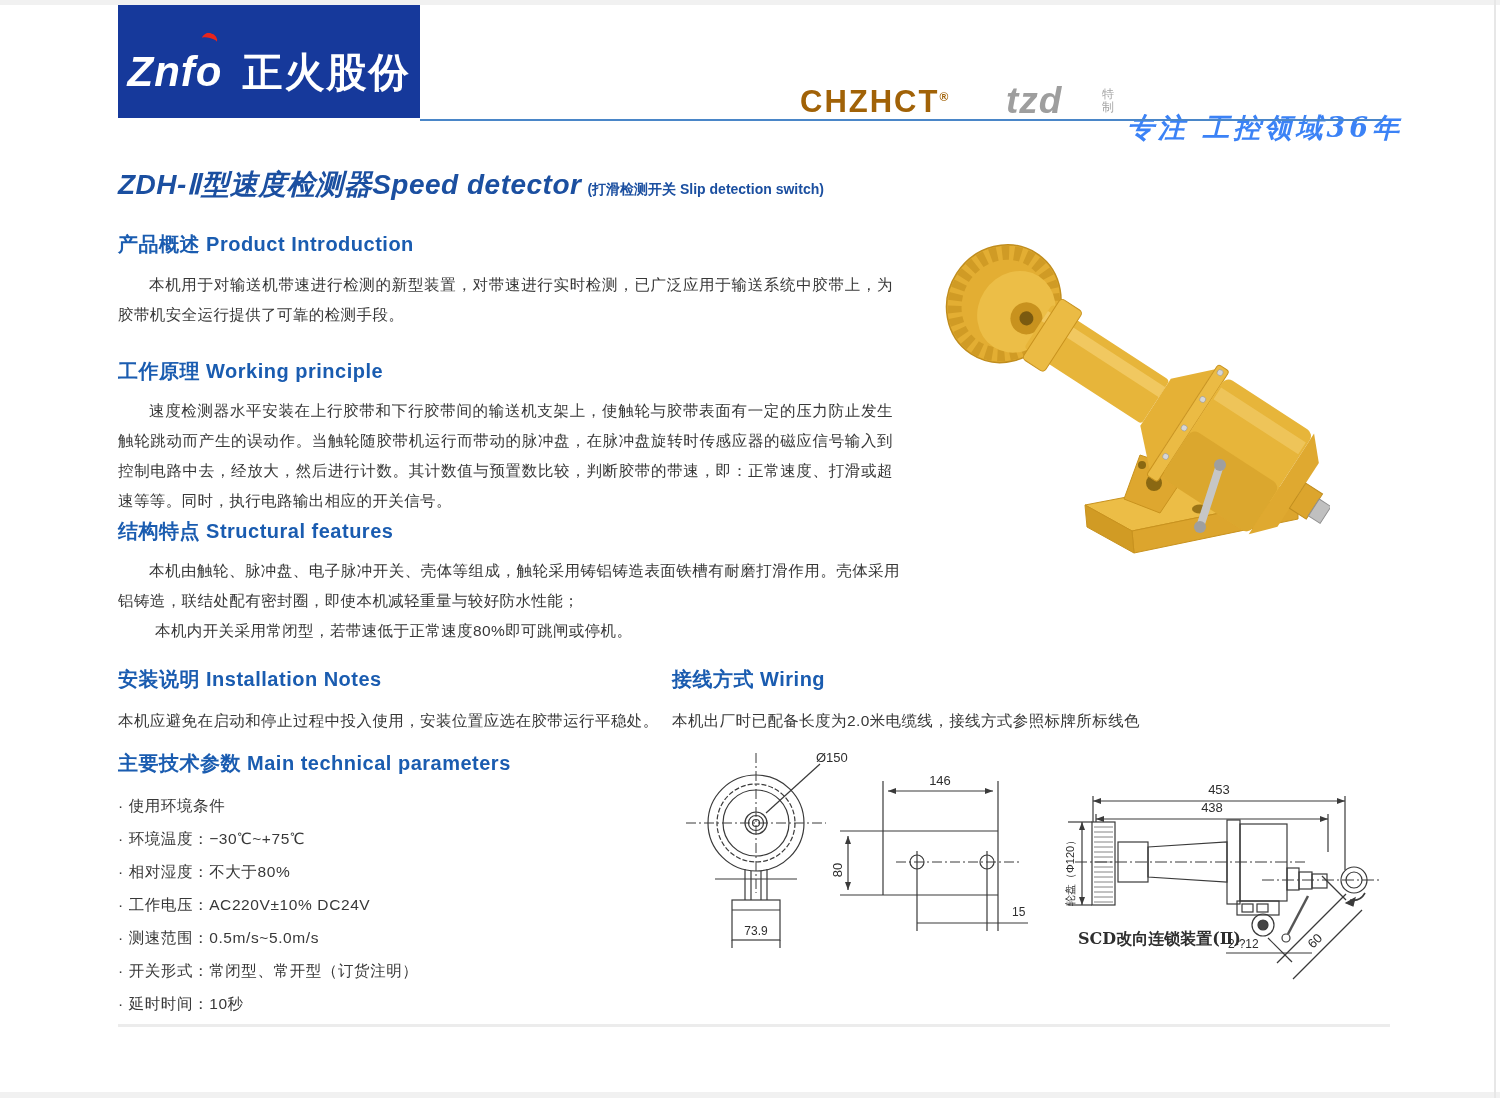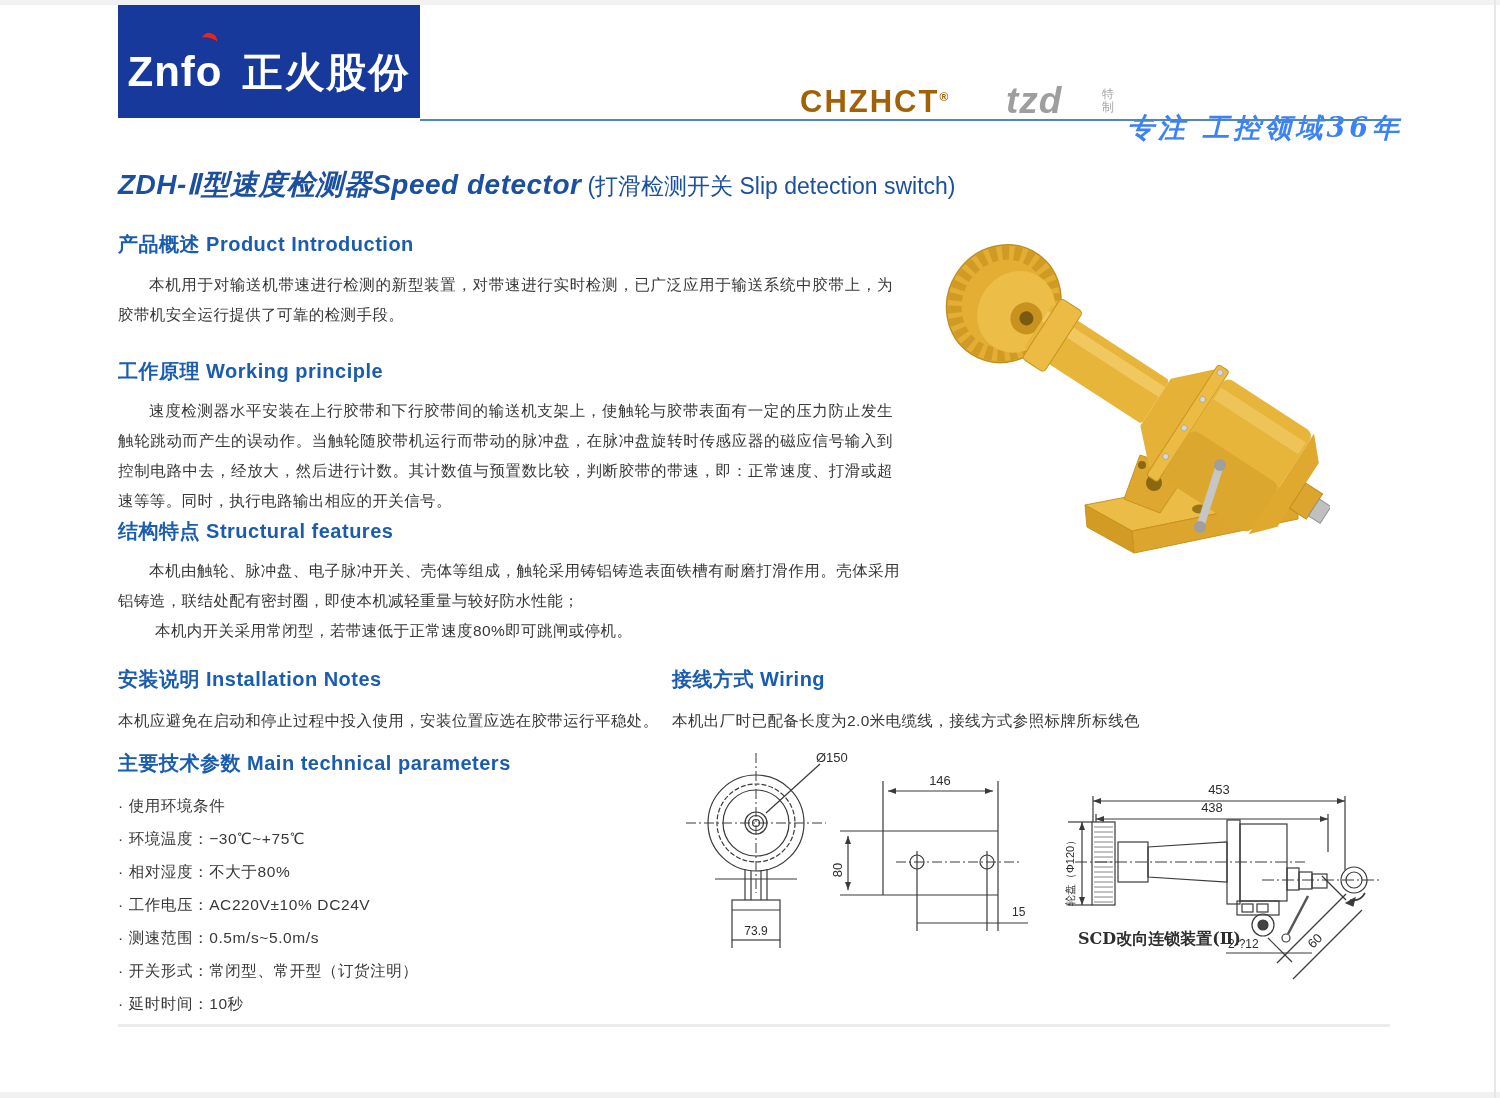--- a/index.html
+++ b/index.html
@@ -6,34 +6,34 @@
   html,body { background:#fff; }
   body { font-family:"Liberation Sans", sans-serif; }
   .page { position:relative; width:1500px; height:1098px; background:#ffffff; overflow:hidden; }
   .edge-top { position:absolute; left:0; top:0; width:1500px; height:5px; background:#f1f1f1; }
   .edge-bottom { position:absolute; left:0; top:1092px; width:1500px; height:6px; background:#f1f1f1; }
   .edge-right { position:absolute; left:1494px; top:0; width:2px; height:1098px; background:#e7e7e7; }
 
   
   .logo-box { position:absolute; left:118px; top:5px; width:302px; height:113px; background:#16399b; display:flex; align-items:center; justify-content:center; }
   .logo-inner { position:relative; white-space:nowrap; margin-top:22px; }
-  .logo-en { color:#ffffff; font-size:42px; font-weight:bold; letter-spacing:1px; }
+  .logo-en { color:#ffffff; font-size:42px; font-weight:bold; font-style:italic; letter-spacing:1px; }
   .logo-accent { position:absolute; left:74px; top:-12px; width:16px; height:9px; border-top:5px solid #e8251c; border-radius:60% 60% 0 0 / 100% 100% 0 0; transform:rotate(14deg); }
   .logo-cn { color:#ffffff; font-size:40px; font-weight:bold; letter-spacing:2px; margin-left:20px; }
   .brand1 { position:absolute; left:800px; top:84px; color:#a16207; font-size:31px; font-weight:bold; letter-spacing:2px; }
   .brand1 sup { font-size:12px; font-weight:bold; }
   .brand2 { position:absolute; left:1006px; top:80px; color:#9e9e9e; font-size:37px; font-weight:bold; font-style:italic; letter-spacing:1px; }
   .brand2-tag { position:absolute; left:1102px; top:88px; width:13px; color:#a5a5a5; font-size:12px; line-height:13px; word-break:break-all; }
   .tagline { position:absolute; left:1127px; top:86px; color:#3b82f6; font-size:27px; font-weight:bold; font-style:italic; letter-spacing:4px; font-family:"DejaVu Serif", serif;margin-top:24px; }
   .header-line { position:absolute; left:420px; top:119px; width:963px; height:2px; background:#4a86c8; }
 
   
   .doc-title { position:absolute; left:118px; top:166px; white-space:nowrap; color:#1b4fa0; }
   .doc-title .t-main { font-size:28px; font-weight:bold; letter-spacing:0.5px;font-style:italic; }
-  .doc-title .t-sub { font-size:23px; font-weight:400; margin-left:6px; }
+  .doc-title .t-sub { font-size:14px; font-weight:700; margin-left:6px; }
 
   .sec-head { position:absolute; color:#1a5cb0; font-size:20px; font-weight:bold; letter-spacing:0.5px; white-space:nowrap; }
   .body-text { position:absolute; color:#383838; font-size:15.5px; line-height:30px; text-align:justify; letter-spacing:0.4px; }
   .indent { text-indent:2em; }
   .nowrap { white-space:nowrap; }
 
   .param-list { position:absolute; left:118px; top:789px; color:#383838; font-size:15.5px; line-height:33px; letter-spacing:0.6px; }
   .param-list div { white-space:nowrap; }
 
   .footer-line { position:absolute; left:118px; top:1024px; width:1272px; height:3px; background:#ececec; }

